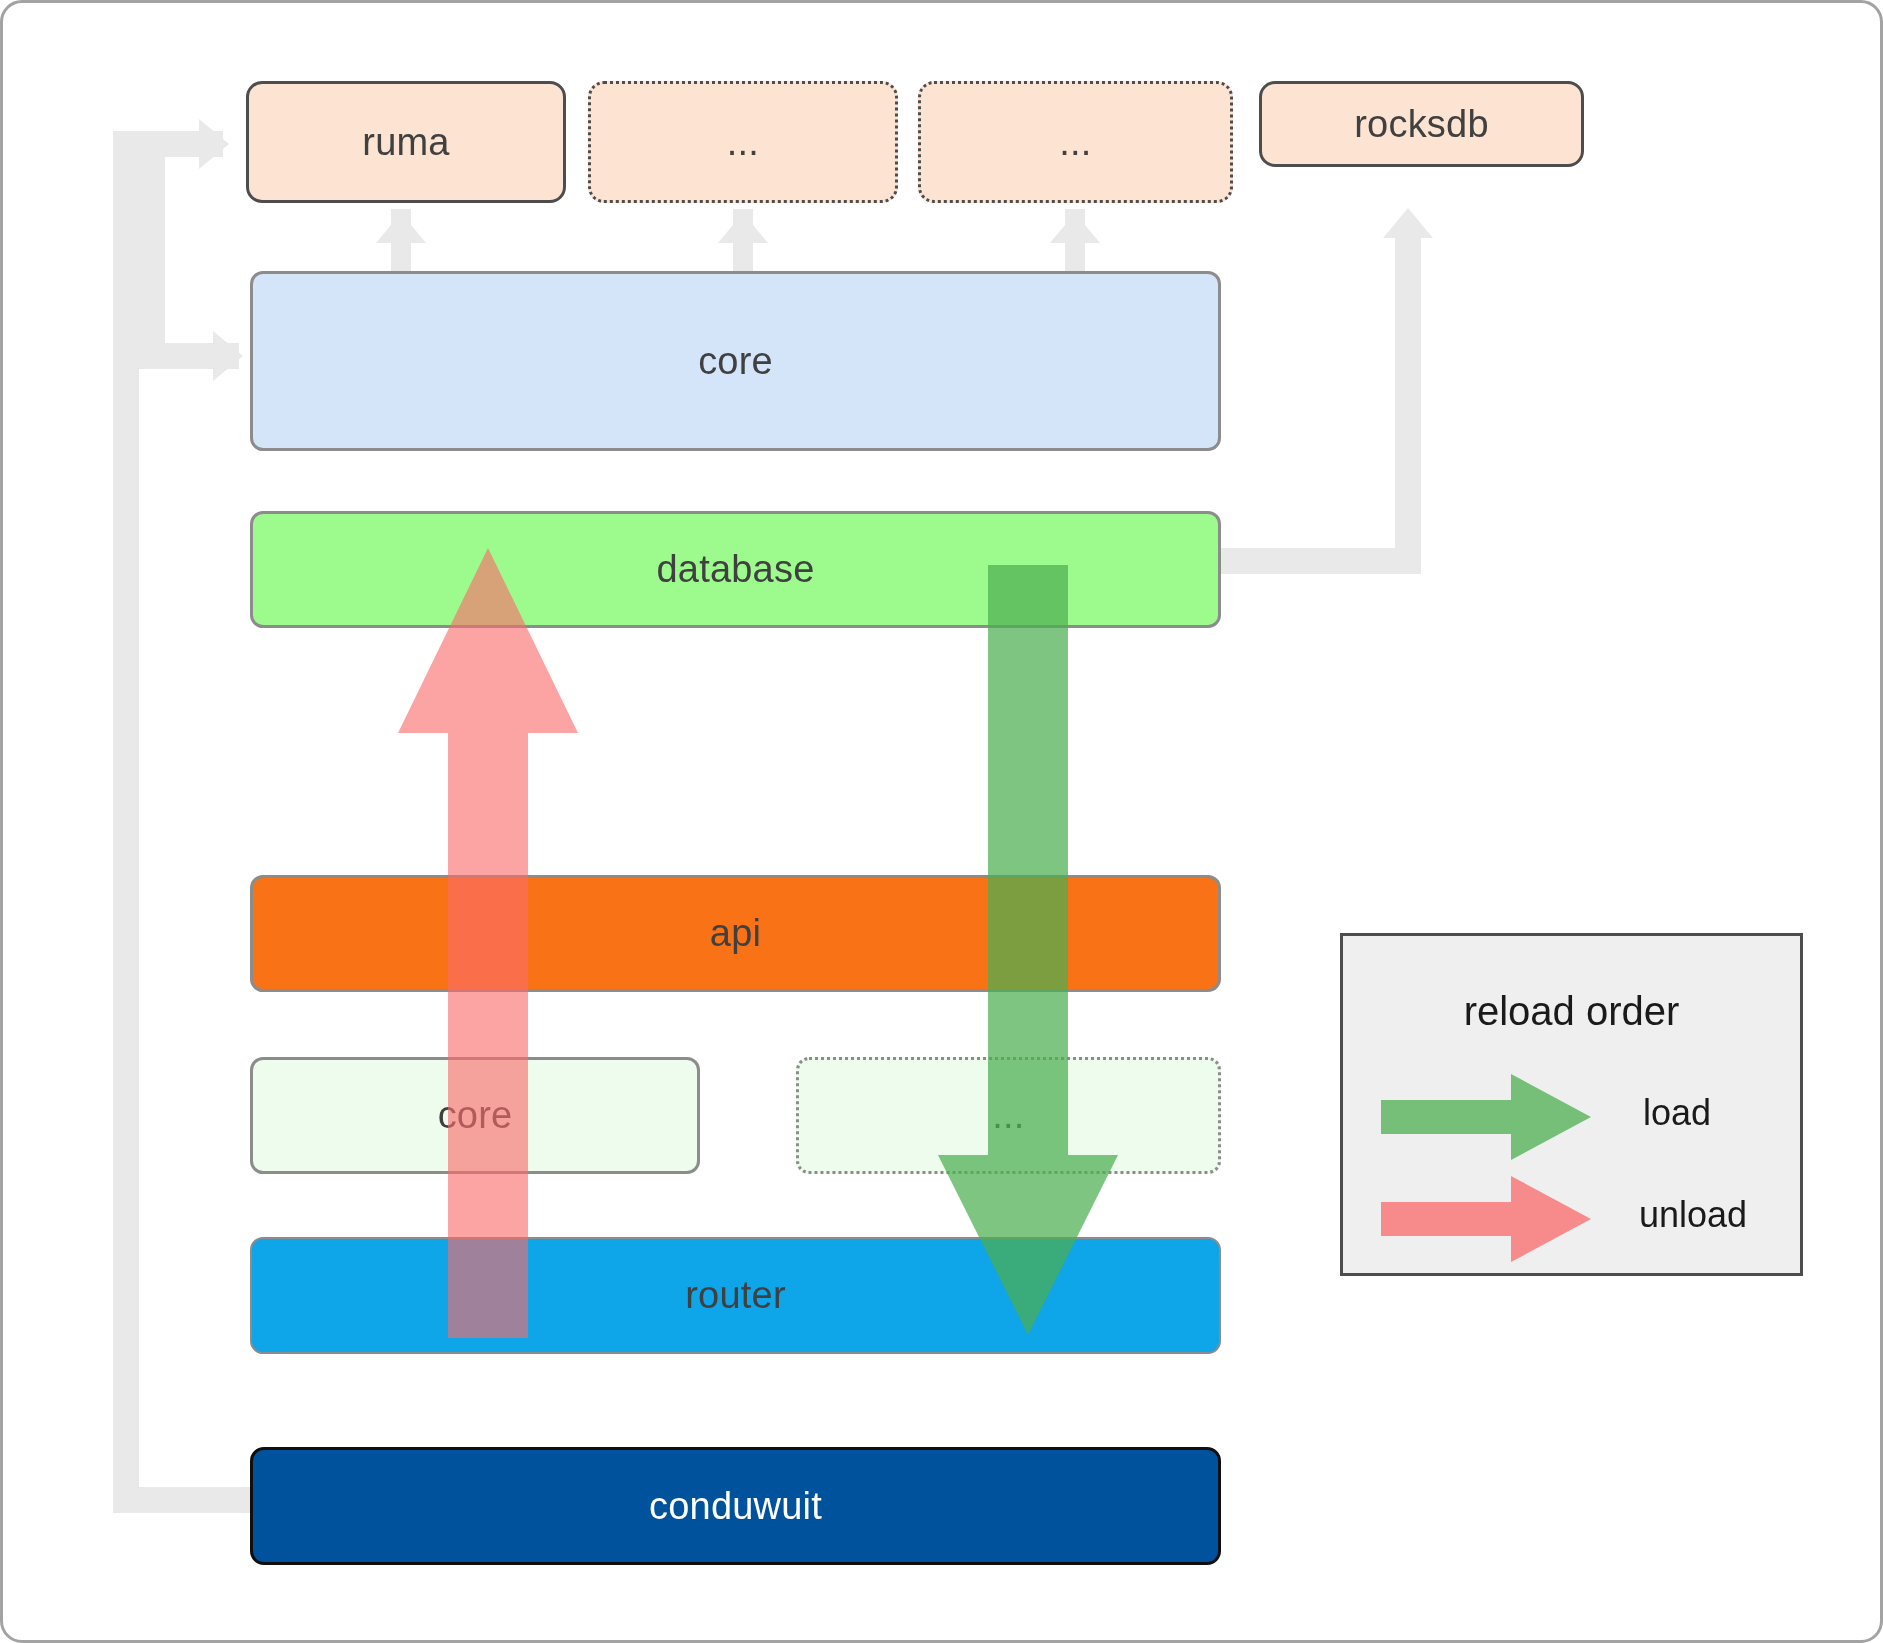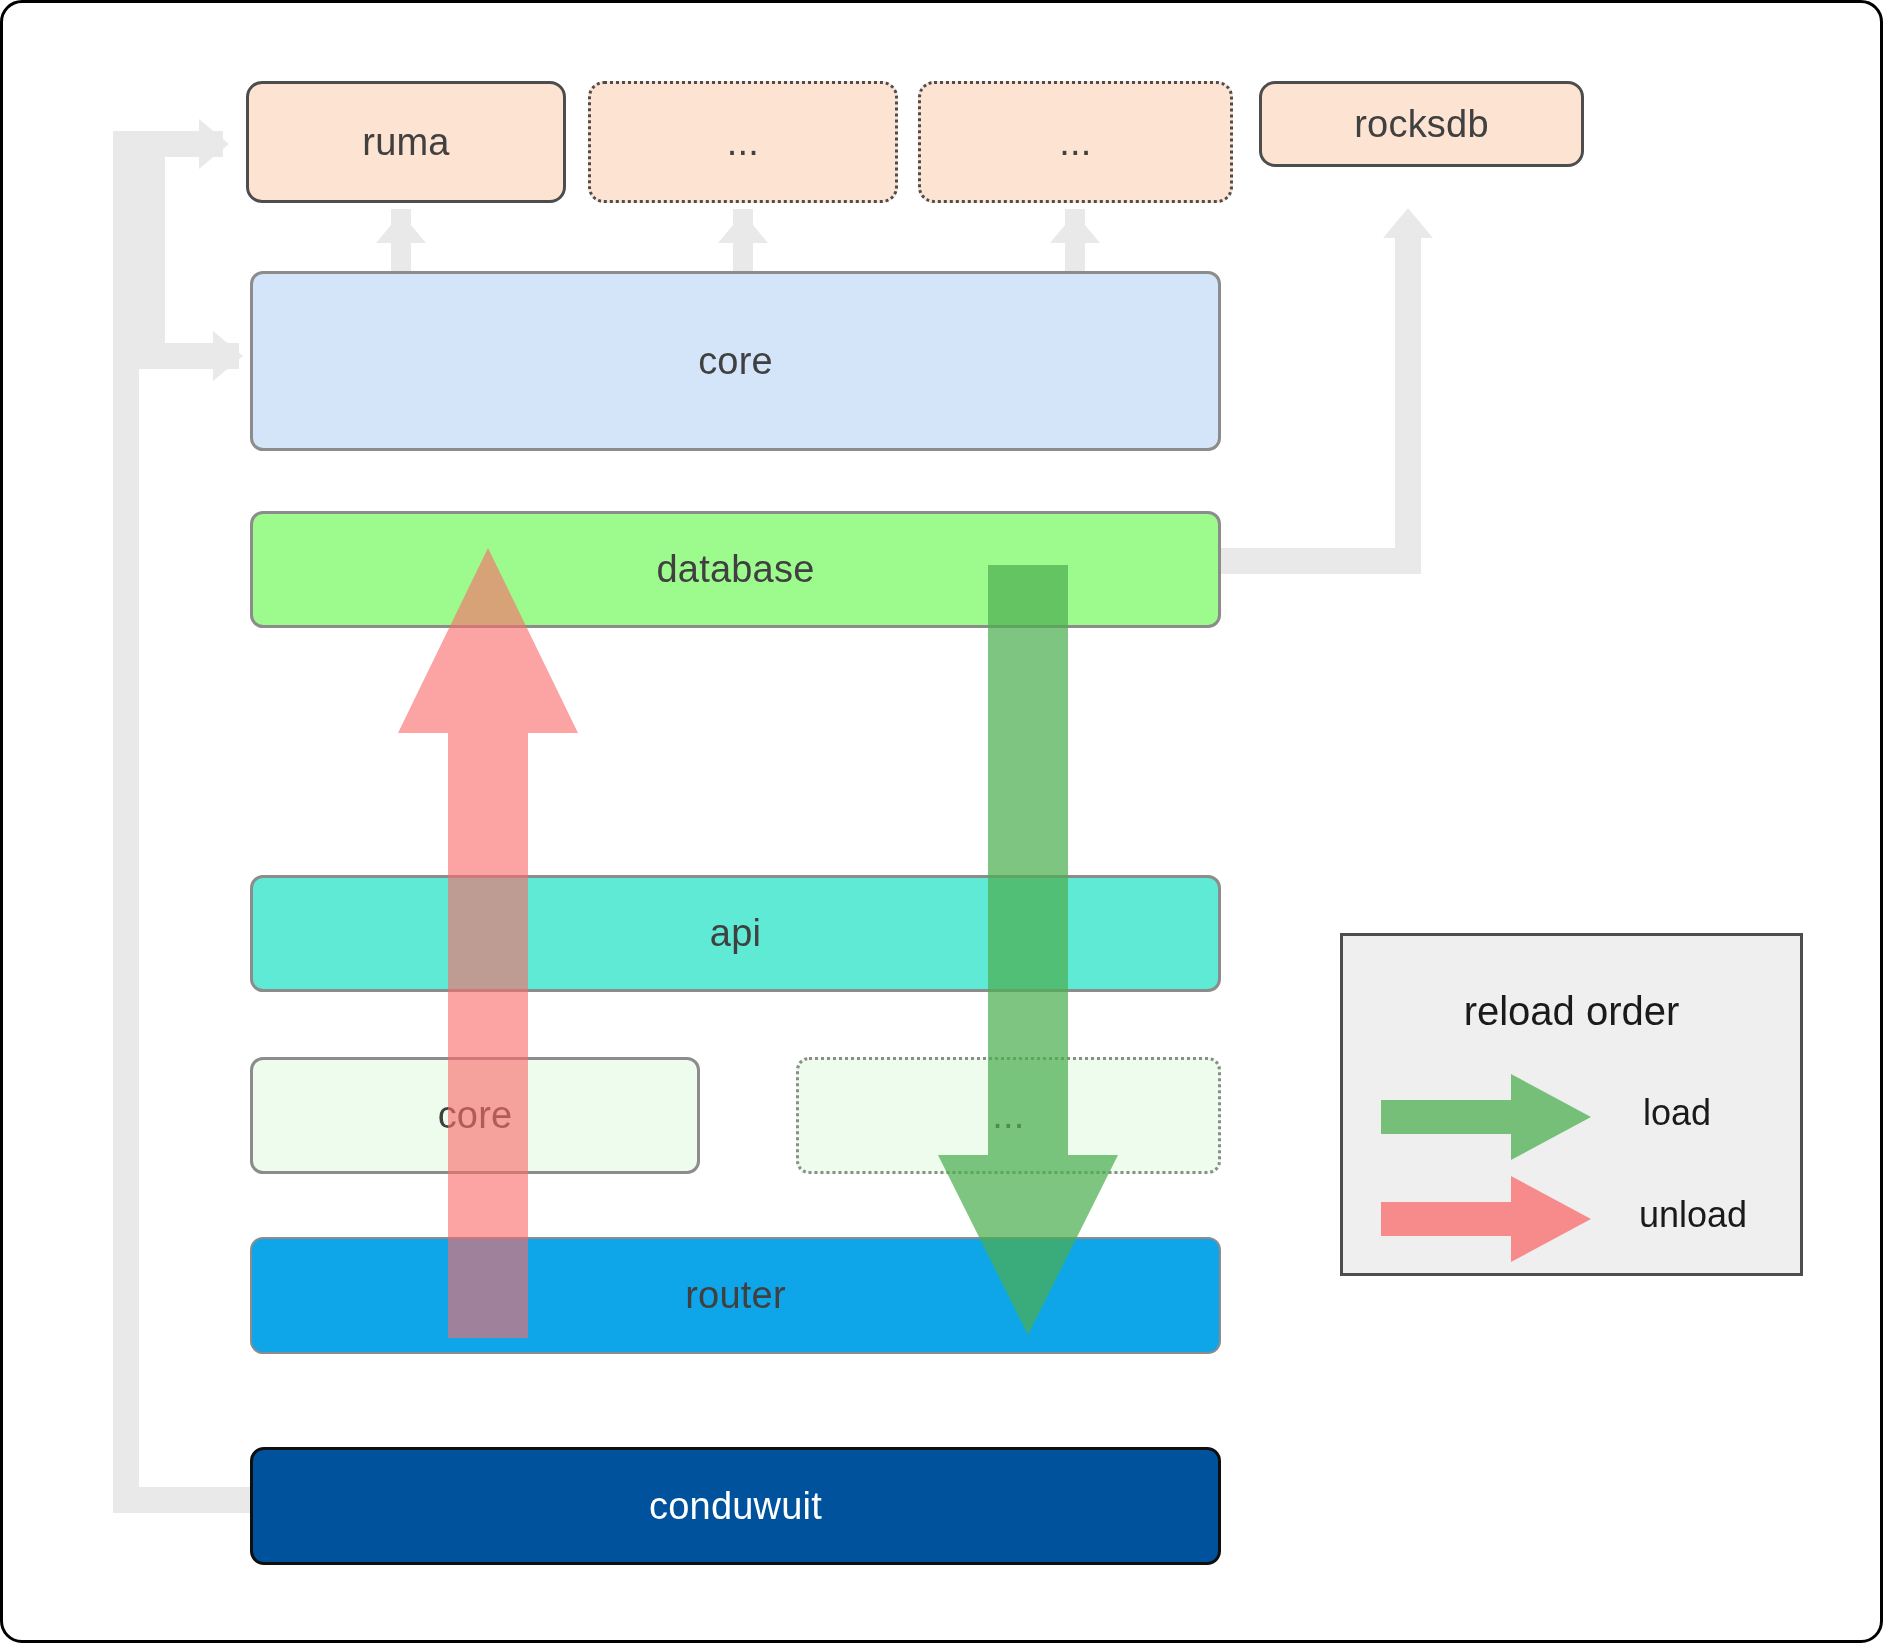--- a/index.html
+++ b/index.html
@@ -5,21 +5,21 @@
   html, body {
     margin: 0; padding: 0;
     background: #ffffff;
     font-family: "Liberation Sans", sans-serif;
   }
   #canvas {
     position: relative;
     width: 1883px;
     height: 1643px;
     background: #ffffff;
-    border: 3px solid #000000;
+    border: 3px solid #a3a3a3;
     border-radius: 22px;
     box-sizing: border-box;
     overflow: hidden;
   }
   .node {
     position: absolute;
     box-sizing: border-box;
     display: flex;
     align-items: center;
     justify-content: center;
@@ -38,21 +38,21 @@
     background: #fce3d2;
     border: 3px dotted #4d4d4d;
     border-radius: 16px;
   }
   .node.core {
     background: #d4e5fa;
     border: 3px solid #8c8c8c;
   }
   .node.lvl-db   { background: #9dfb8e; border: 3px solid #8c8c8c; }
   .node.lvl-svc  { background: #caf9c1; border: 3px solid #8c8c8c; }
-  .node.lvl-api  { background: #5eead4; border: 3px solid #8c8c8c; }
+  .node.lvl-api  { background: #f97316; border: 3px solid #8c8c8c; }
   .node.lvl-adm  { background: #eefced; border: 3px solid #8c8c8c; }
   .node.lvl-dots { background: #eefced; border: 3px dotted #8c8c8c; }
   .node.lvl-rtr  { background: #0ea5e9; border: 2px solid #8c8c8c; }
   .node.app {
     background: #01529c;
     border: 3px solid #0f0f0f;
     color: #ffffff;
     font-weight: normal;
     border-radius: 14px;
   }

